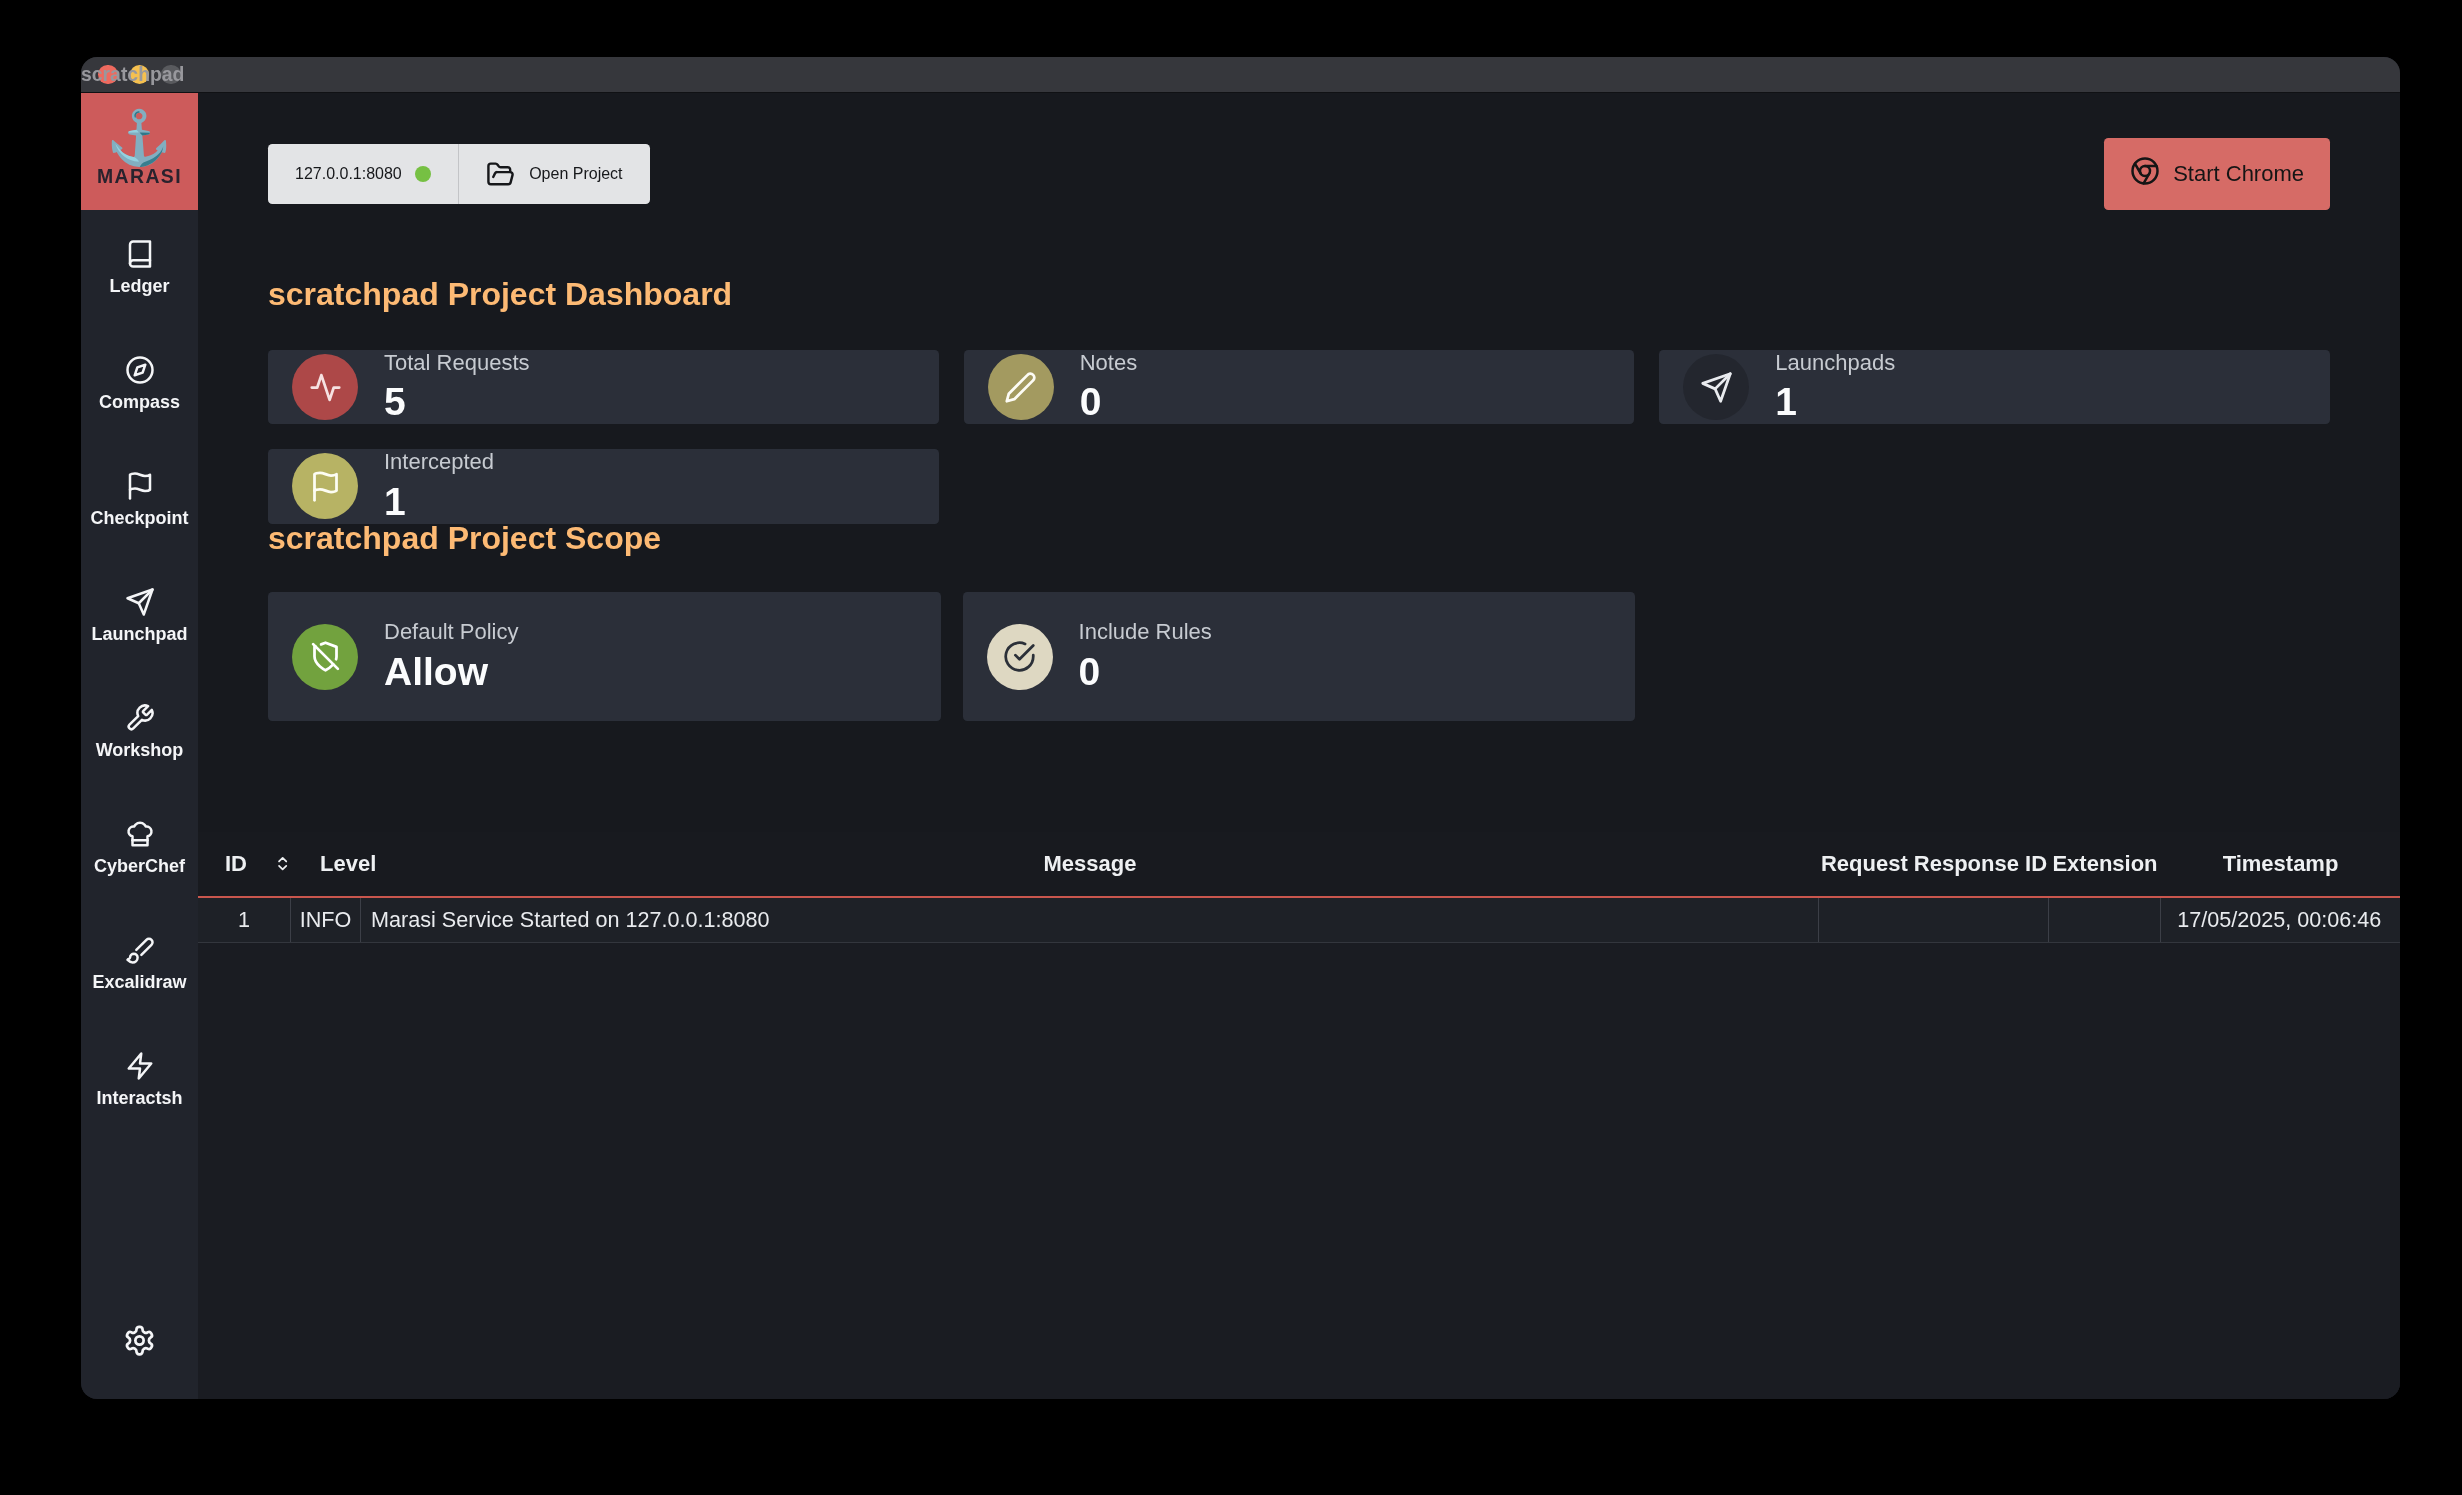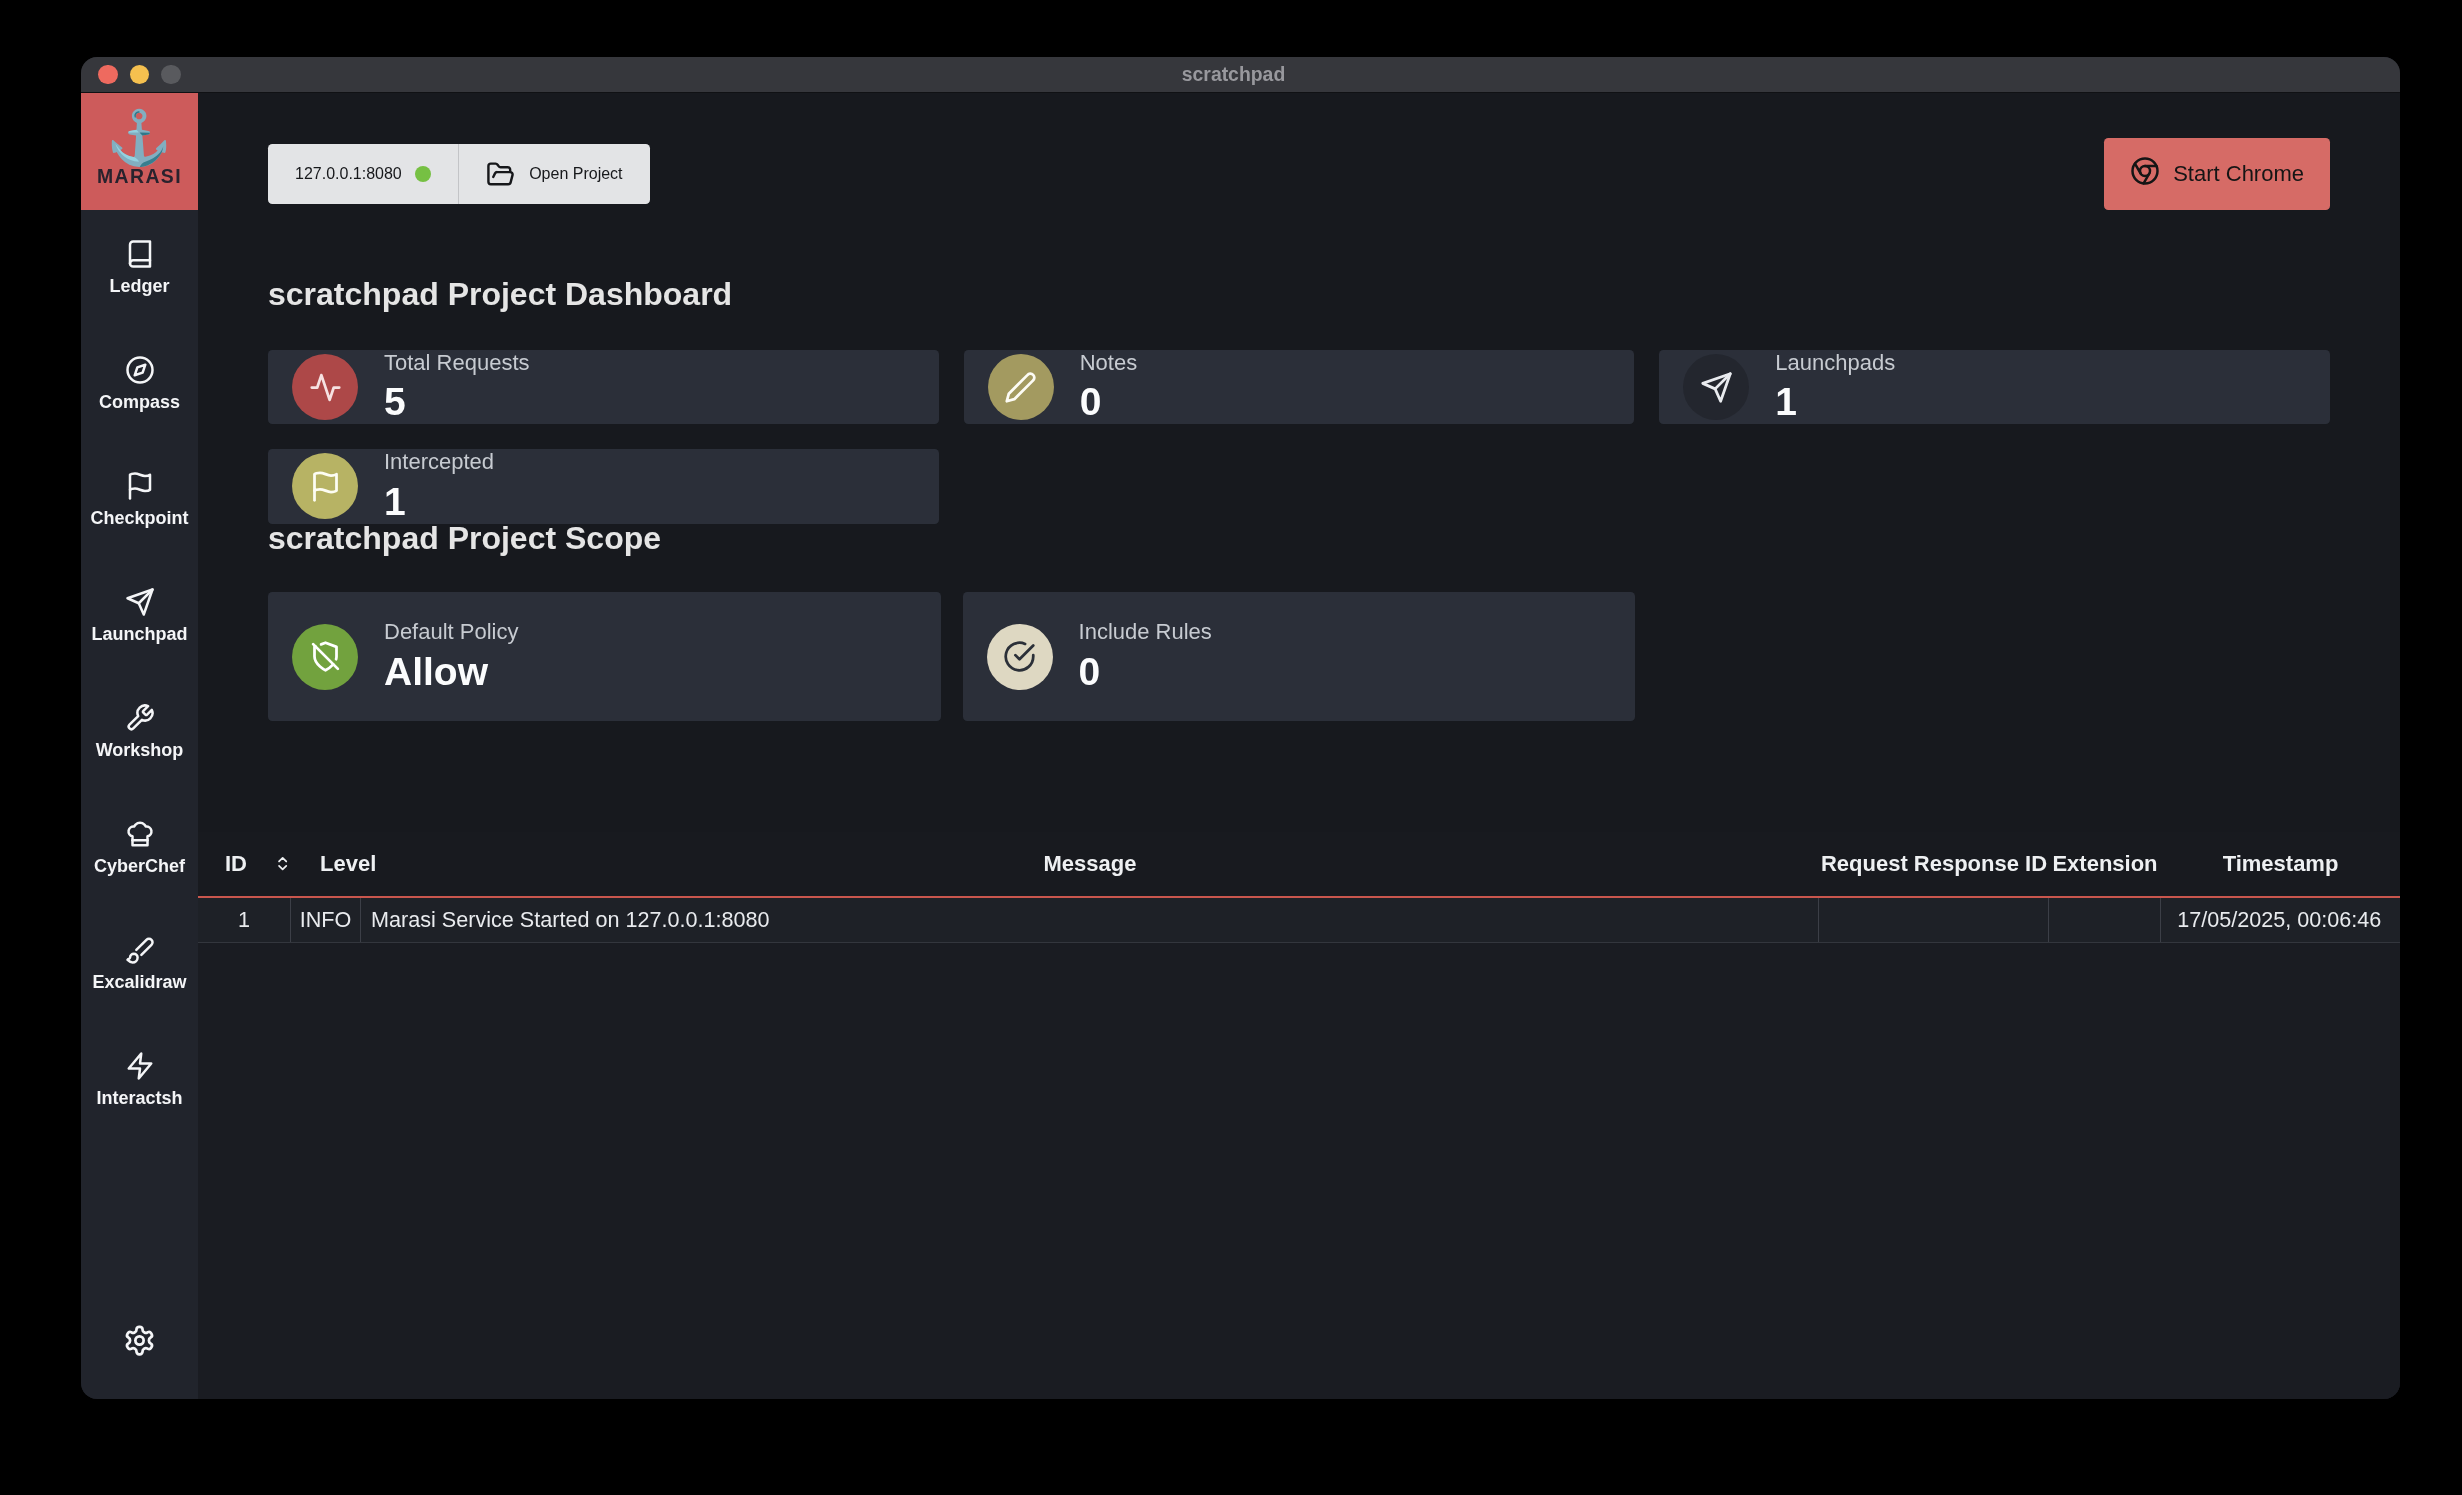--- a/index.html
+++ b/index.html
@@ -9,21 +9,21 @@
             border-radius:16px; overflow:hidden; background:#17191e; display:flex; flex-direction:column; }
 
   
   .titlebar { height:36px; background:#36373c; flex:0 0 auto; position:relative;
               display:flex; align-items:center; border-bottom:0.7px solid #101114; }
   .traffic { display:flex; gap:12.2px; margin-left:17.3px; }
   .light { width:19.4px; height:19.4px; border-radius:50%; }
   .light.red { background:#ee6a5f; }
   .light.yellow { background:#f5c04f; }
   .light.gray { background:#595a5e; }
-  .win-title { position:absolute; left:0; right:14px; text-align:center; color:#98989d;
+  .win-title { position:absolute; left:0; right:14px; text-align:left; color:#98989d;
                font-size:19.4px; font-weight:bold; }
 
   .bodyrow { flex:1; display:flex; min-height:0; }
 
   
   .sidebar { width:117px; background:#21242c; display:flex; flex-direction:column; align-items:center; flex:0 0 auto; }
   .logo { width:117px; height:117px; background:#cd5b5b; display:flex; flex-direction:column;
           align-items:center; justify-content:center; }
   .logo-anchor { font-size:53px; color:#efe7d4; line-height:1; margin-top:-4.3px; }
   .logo-text { font-size:19.4px; font-weight:bold; color:#29222d; letter-spacing:1.4px; margin-top:1.4px; }
@@ -46,21 +46,21 @@
   .proxy-seg + .proxy-seg { border-left:1.4px solid #c3c4c7; }
   .status-dot { width:16px; height:16px; border-radius:50%; margin-left:13px; }
   .folder-ic svg { width:29px; height:29px; stroke:#17181b; stroke-width:2; fill:none;
                    stroke-linecap:round; stroke-linejoin:round; margin-right:14.4px; display:block; }
   .chrome-btn { display:flex; align-items:center; gap:13px; height:72px; padding:10px 26px;
                 background:#d66b66; border:none; border-radius:4.3px; font-size:22px; color:#151515;
                 font-family:"Liberation Sans", sans-serif; cursor:pointer; }
   .chrome-btn svg { width:30px; height:30px; stroke:#151515; stroke-width:2; fill:none;
                     stroke-linecap:round; stroke-linejoin:round; }
 
-  .section-title { margin:0 70px; font-size:32px; font-weight:bold; color:#e5e5e5; }
+  .section-title { margin:0 70px; font-size:32px; font-weight:bold; color:#fdba74; }
   .section-title.dash { margin-top:72px; }
   .section-title.scope { margin-top:43px; }
 
   .stats-row { margin:37px 70px 0 70px; display:grid; grid-template-columns:repeat(3,1fr); gap:25px; height:127px; }
   .scope-row { margin:35px 70px 0 70px; display:grid; grid-template-columns:repeat(3,1fr); gap:21.6px; height:129px; }
   .card { background:#2b2f39; border-radius:4.3px; display:flex; align-items:center; padding-left:24px; gap:26px; }
   .circle { width:66px; height:66px; border-radius:50%; display:flex; align-items:center; justify-content:center; flex:0 0 auto; }
   .circle svg { width:33px; height:33px; fill:none; stroke-width:2; stroke-linecap:round; stroke-linejoin:round; }
   .card-label { font-size:22px; color:#c7cbd1; }
   .card-value { font-size:39px; font-weight:bold; color:#fbfcfd; margin-top:4.3px; }

